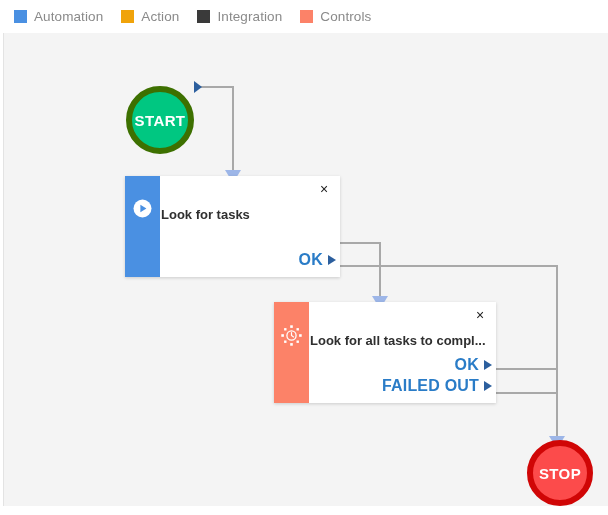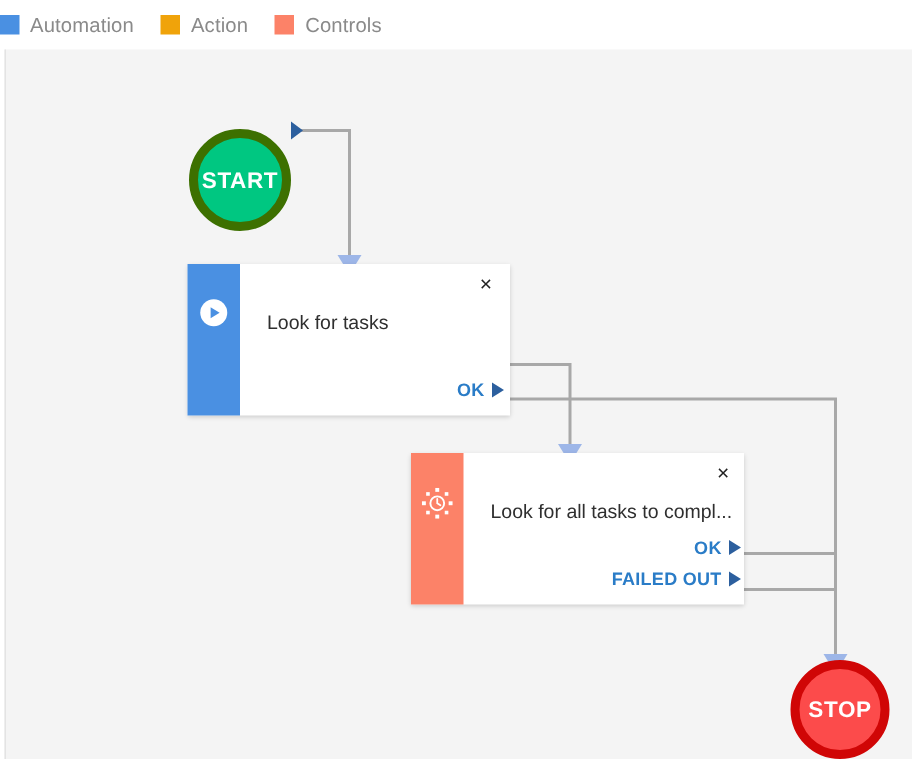--- a/index.html
+++ b/index.html
@@ -22,20 +22,21 @@
 
   
   #legend {
     position: absolute;
     left: 0; top: 0;
     width: 608px;
     height: 33px;
     background: #ffffff;
     display: flex;
     align-items: center;
+    padding-left: 14px;
     box-sizing: border-box;
   }
   .legend-item {
     display: flex;
     align-items: center;
     margin-right: 18px;
     white-space: nowrap;
   }
   .legend-swatch {
     width: 13px;
@@ -131,39 +132,39 @@
     width: 16px;
     height: 16px;
     font-size: 14px;
     line-height: 16px;
     text-align: center;
     color: #222222;
     cursor: pointer;
   }
   .card-title {
     font-size: 13px;
-    font-weight: normal;
+    font-weight: bold;
     color: #2f2f2f;
-    padding: 31px 10px 0 18px;
+    padding: 31px 10px 0 1px;
     white-space: nowrap;
     overflow: hidden;
   }
   .ports {
     margin-top: auto;
     padding-bottom: 7px;
   }
   .port {
     display: flex;
     align-items: center;
     justify-content: flex-end;
     padding-right: 4px;
     height: 21px;
   }
   .port-label {
-    font-size: 12px;
+    font-size: 16px;
     font-weight: bold;
     color: #2a7cc7;
     letter-spacing: .2px;
   }
   .port-marker {
     width: 0; height: 0;
     margin-left: 5px;
     border-top: 5px solid transparent;
     border-bottom: 5px solid transparent;
     border-left: 8px solid #2c5f9e;
@@ -182,20 +183,24 @@
 <div id="app">
 
   <div id="legend">
     <div class="legend-item">
       <span class="legend-swatch" style="background:#4a90e2"></span>
       <span class="legend-label">Automation</span>
     </div>
     <div class="legend-item">
       <span class="legend-swatch" style="background:#f0a30a"></span>
       <span class="legend-label">Action</span>
+    </div>
+    <div class="legend-item">
+      <span class="legend-swatch" style="background:#3a3a3a"></span>
+      <span class="legend-label">Integration</span>
     </div>
     <div class="legend-item">
       <span class="legend-swatch" style="background:#fc8268"></span>
       <span class="legend-label">Controls</span>
     </div>
   </div>
 
   <div id="canvas">
 
     <svg id="edges" viewBox="0 0 605 473" width="605" height="473">

